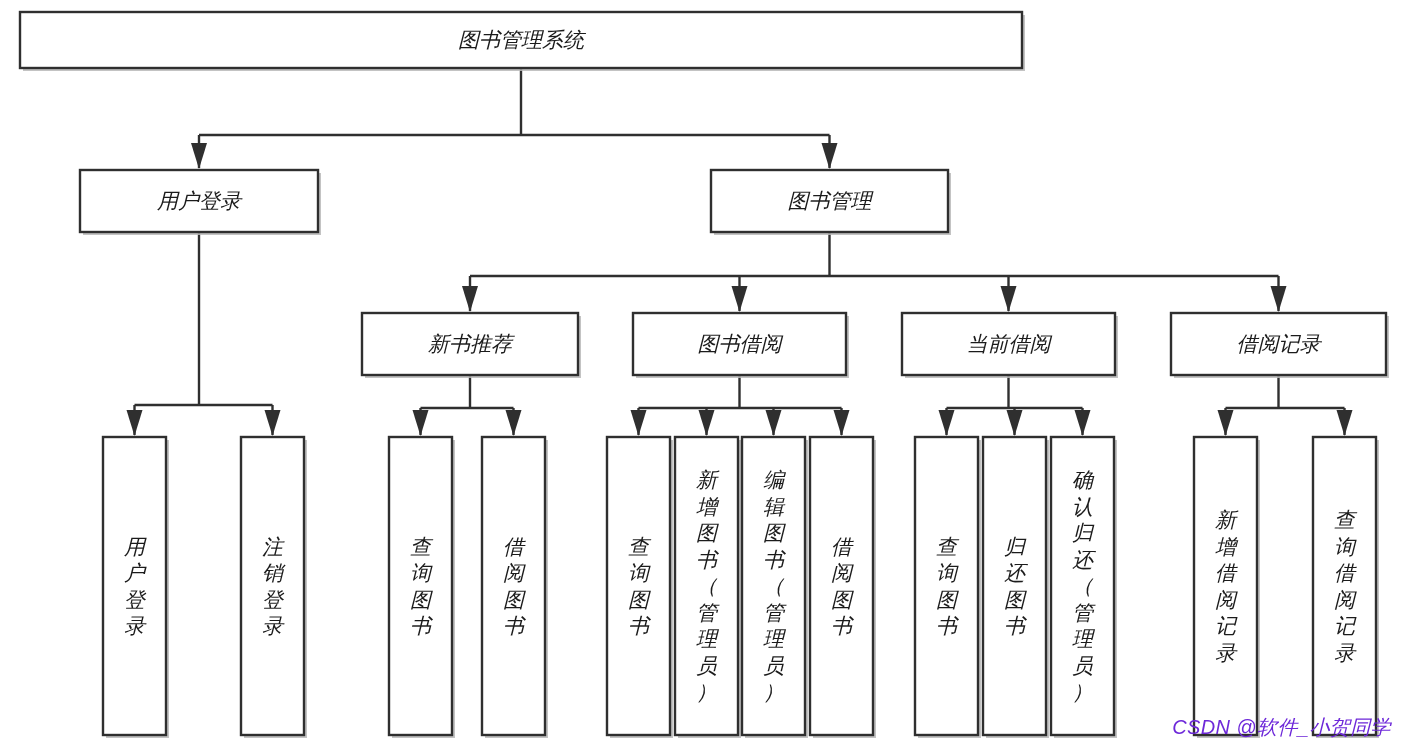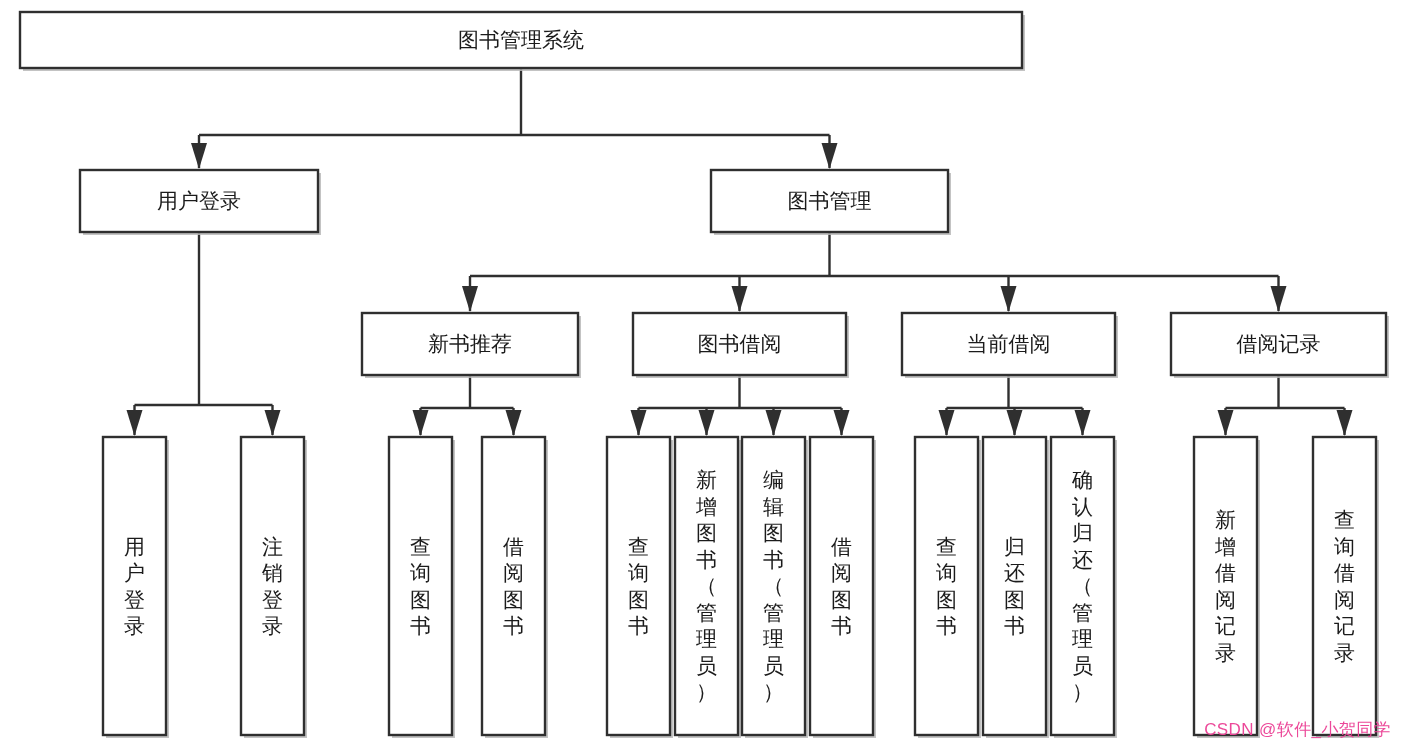--- a/index.html
+++ b/index.html
@@ -12,20 +12,21 @@
     height: 747px;
     font-family: "Liberation Sans", "DejaVu Sans", sans-serif;
     overflow: hidden;
     position: relative;
   }
   #diagram-root {
     position: absolute;
     left: 0; top: 0;
     width: 1405px;
     height: 747px;
+    font-style: italic;
   }
   svg.flowchart {
     display: block;
     width: 1405px;
     height: 747px;
   }
   .node-box {
     fill: #ffffff;
     stroke: #2f2f2f;
     stroke-width: 2.4;
@@ -56,22 +57,22 @@
     font-family: "Liberation Sans", "DejaVu Sans", sans-serif;
     font-size: 21px;
     fill: #1b1b1b;
     text-anchor: middle;
   }
   .watermark {
     position: absolute;
     right: 14px;
     bottom: 6px;
     font-family: "Liberation Sans", "DejaVu Sans", sans-serif;
-    font-size: 17px;
-    color: #ec4899;
+    font-size: 20px;
+    color: #6d28d9;
     letter-spacing: 0.4px;
     white-space: nowrap;
     pointer-events: none;
   }
 </style>
 </head>
 <body>
 
 <div id="diagram-root">
   <svg class="flowchart" viewBox="0 0 1405 747" xmlns="http://www.w3.org/2000/svg">

